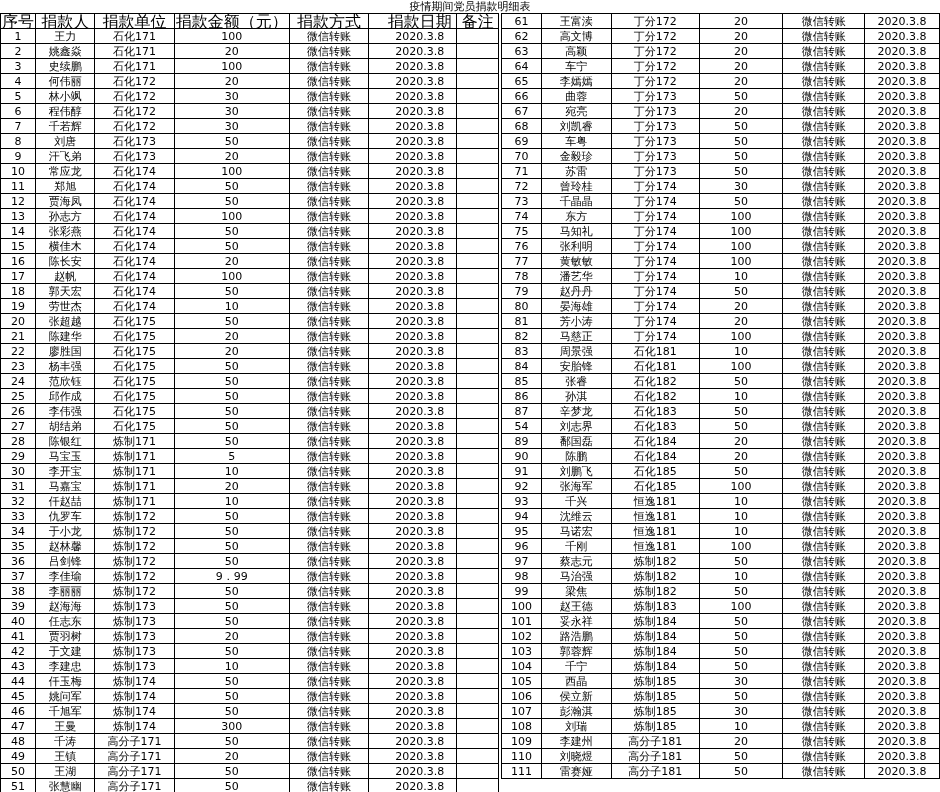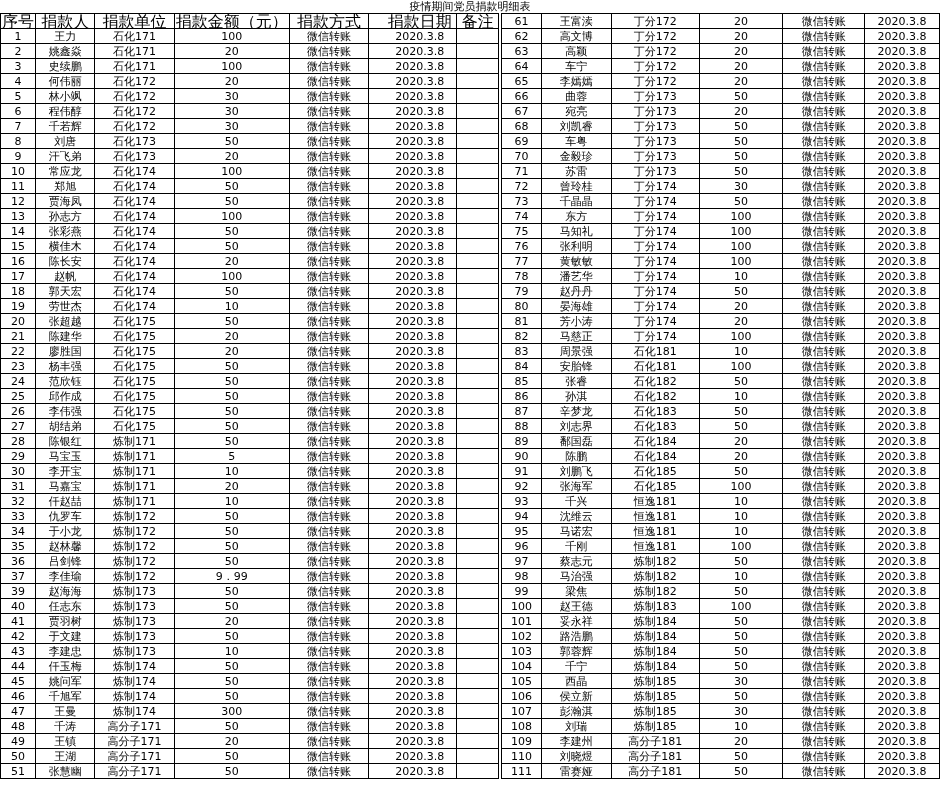--- a/index.html
+++ b/index.html
@@ -415,20 +415,29 @@
           <tr>
             <td class="c0">37</td>
             <td class="c1">李佳瑜</td>
             <td class="c2">炼制172</td>
             <td class="c3 amount">9．99</td>
             <td class="c4">微信转账</td>
             <td class="c5">2020.3.8</td>
             <td class="c6"></td>
           </tr>
           <tr>
+            <td class="c0">38</td>
+            <td class="c1">李丽丽</td>
+            <td class="c2">炼制172</td>
+            <td class="c3 amount">50</td>
+            <td class="c4">微信转账</td>
+            <td class="c5">2020.3.8</td>
+            <td class="c6"></td>
+          </tr>
+          <tr>
             <td class="c0">39</td>
             <td class="c1">赵海海</td>
             <td class="c2">炼制173</td>
             <td class="c3 amount">50</td>
             <td class="c4">微信转账</td>
             <td class="c5">2020.3.8</td>
             <td class="c6"></td>
           </tr>
           <tr>
             <td class="c0">40</td>
@@ -753,21 +762,21 @@
           </tr>
           <tr>
             <td class="c0">87</td>
             <td class="c1">辛梦龙</td>
             <td class="c2">石化183</td>
             <td class="c3 amount">50</td>
             <td class="c4">微信转账</td>
             <td class="c5">2020.3.8</td>
           </tr>
           <tr>
-            <td class="c0">88</td>
+            <td class="c0">54</td>
             <td class="c1">刘志界</td>
             <td class="c2">石化183</td>
             <td class="c3 amount">50</td>
             <td class="c4">微信转账</td>
             <td class="c5">2020.3.8</td>
           </tr>
           <tr>
             <td class="c0">89</td>
             <td class="c1">鄱国磊</td>
             <td class="c2">石化184</td>

